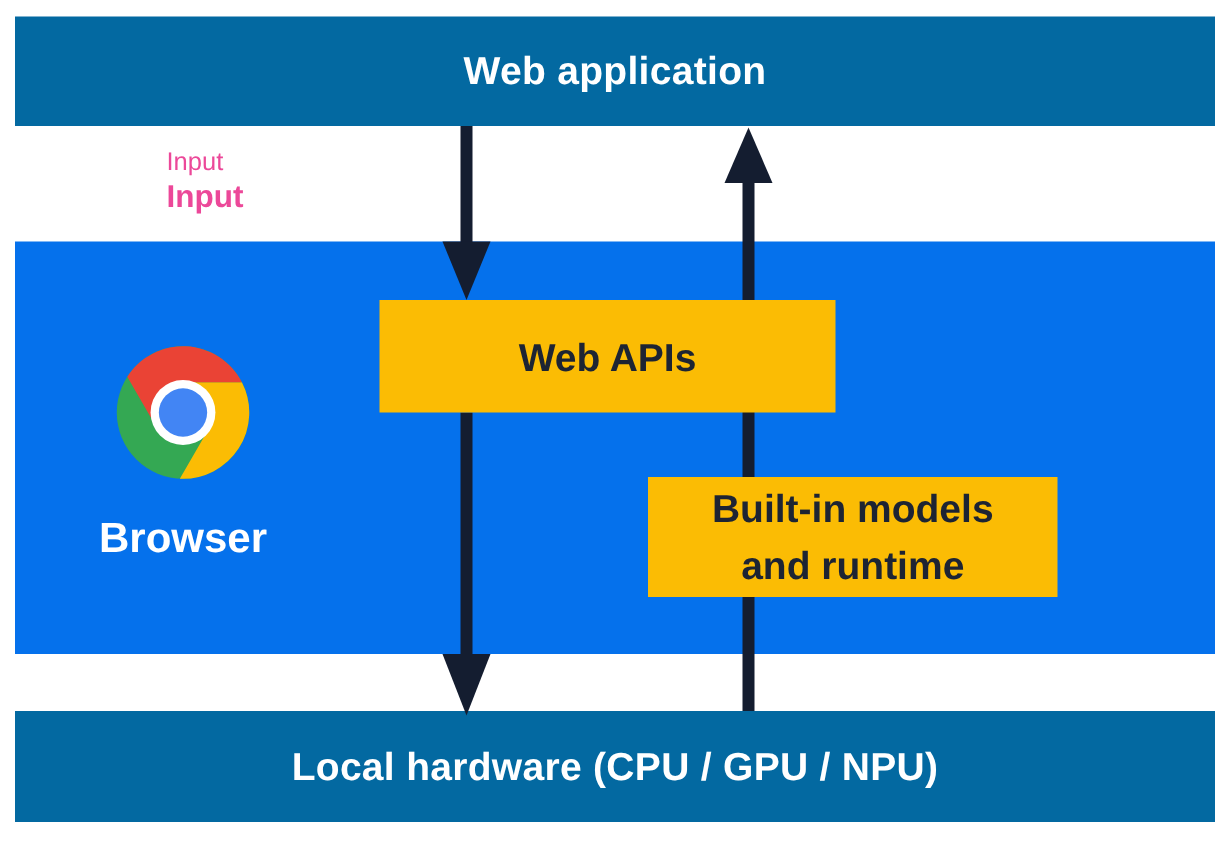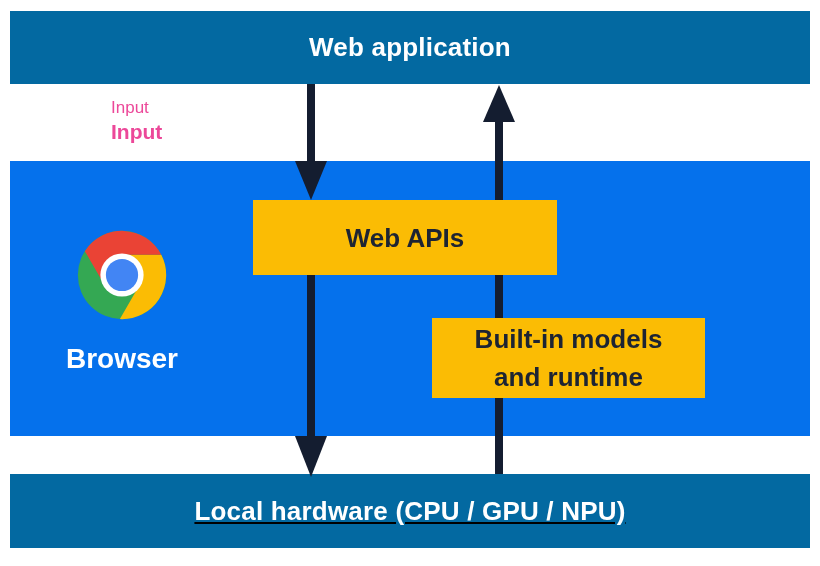--- a/index.html
+++ b/index.html
@@ -5,21 +5,21 @@
   html,body { margin:0; padding:0; background:#ffffff; }
   .canvas {
     position:relative; width:820px; height:566px; background:#ffffff;
     overflow:hidden; font-family:"Liberation Sans", sans-serif;
   }
   .bar {
     position:absolute; left:10px; width:800px; background:#0369a1;
     display:flex; align-items:center; justify-content:center;
   }
   .bar-top    { top:11px;  height:73px; }
-  .bar-bottom { top:474px; height:74px;text-decoration:underline; }
+  .bar-bottom { top:474px; height:74px; }
   .bar-label  { color:#ffffff; font-weight:bold; font-size:26px; letter-spacing:0.2px; }
 
   .block-middle { position:absolute; left:10px; top:161px; width:800px; height:275px; background:#0571ec; }
 
   
   .io-group { position:absolute; color:#ec4899; line-height:22px; }
   .io-left  { left:111px; top:97px; text-align:left; }
   .io-right { right:52px; top:97px; text-align:right; }
   .io-caption { font-size:17px; font-weight:normal; }
   .io-value   { font-size:21px; font-weight:bold; margin-top:2px; }

